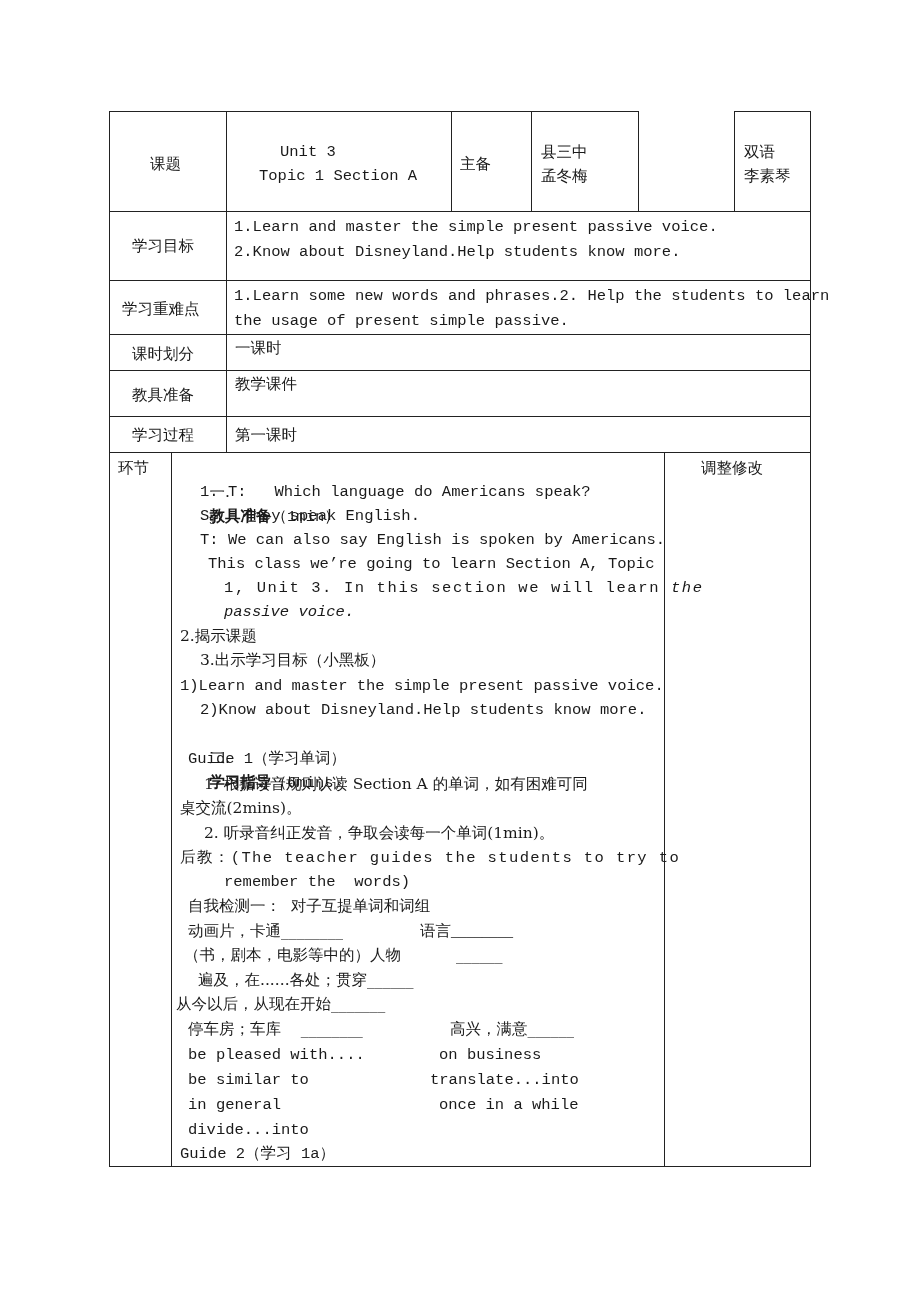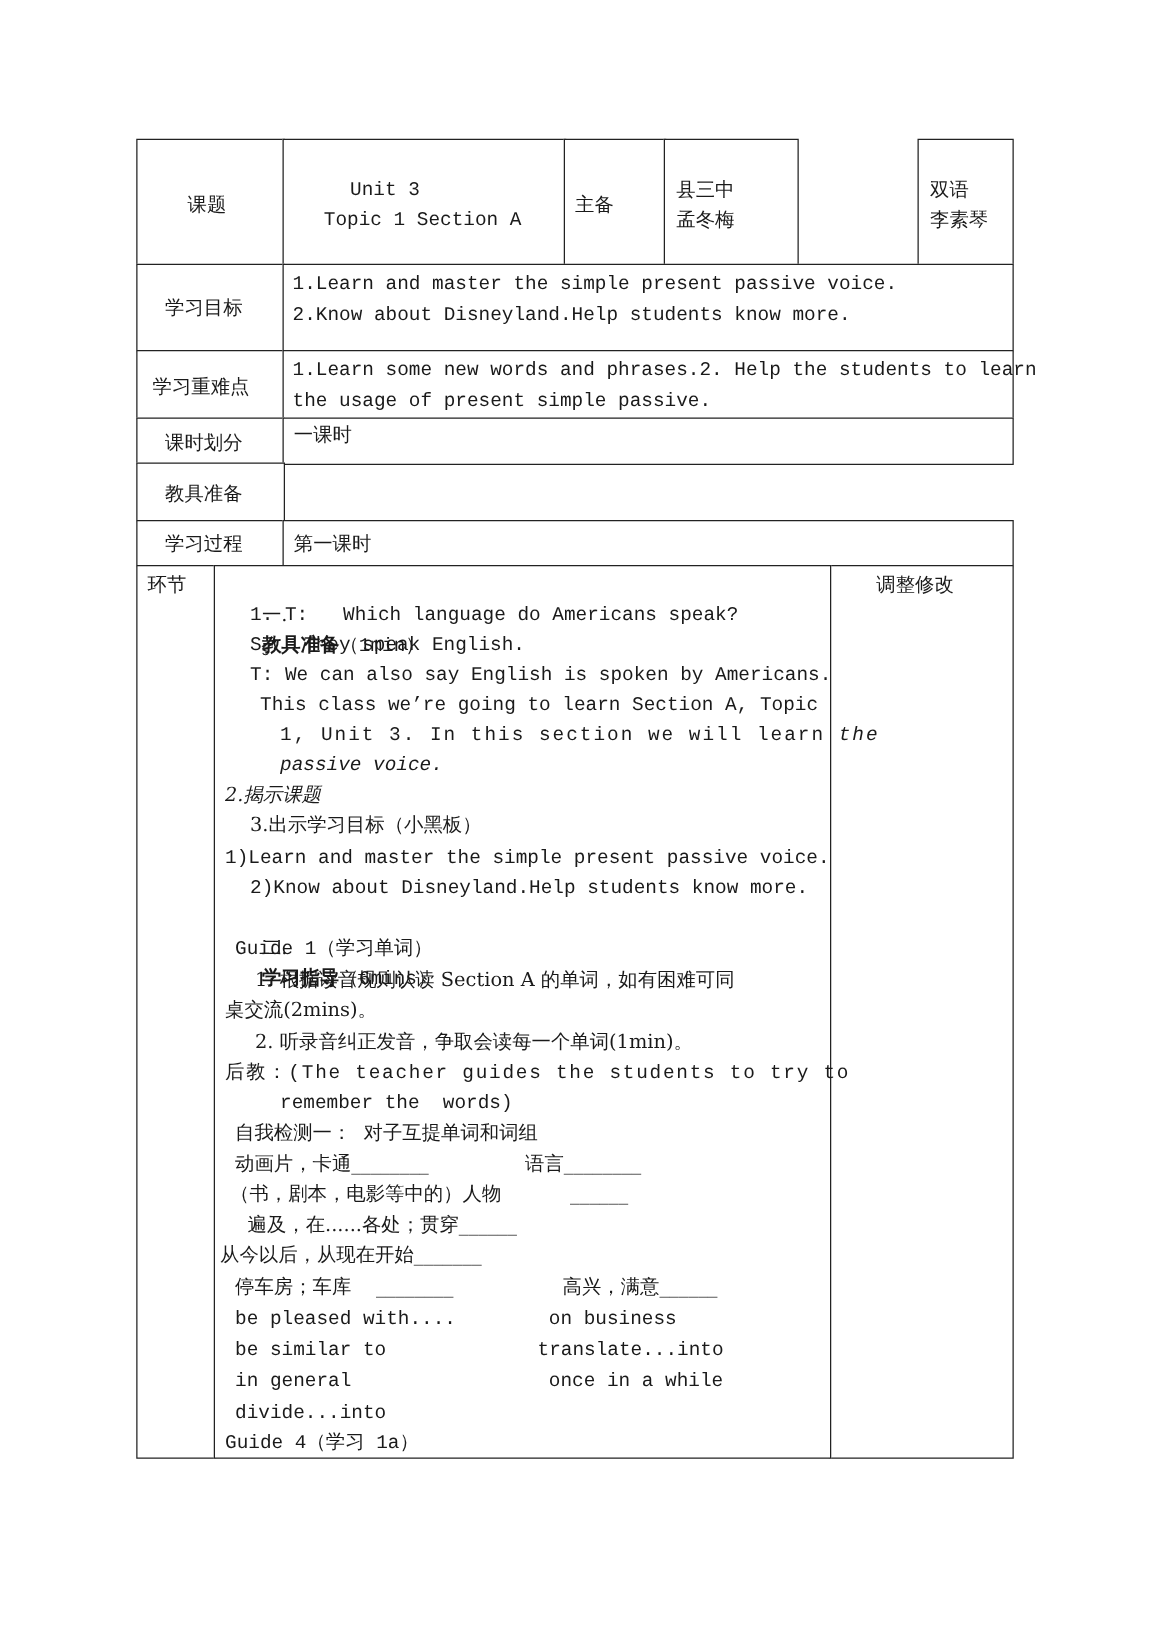--- a/index.html
+++ b/index.html
@@ -55,20 +55,23 @@
   <div class="cell" style="left:109px;top:334px;width:119px;height:38px;">
     <span class="t" style="left:22px;top:7px;">课时划分</span>
   </div>
   <div class="cell" style="left:226px;top:334px;width:585px;height:38px;">
     <span class="t" style="left:8px;top:1px;">一课时</span>
   </div>
 
   <div class="cell" style="left:109px;top:370px;width:119px;height:48px;">
     <span class="t" style="left:22px;top:12px;">教具准备</span>
   </div>
+  <div class="cell" style="left:226px;top:370px;width:585px;height:48px;">
+    <span class="t" style="left:8px;top:1px;">教学课件</span>
+  </div>
 
   <div class="cell" style="left:109px;top:416px;width:119px;height:38px;">
     <span class="t" style="left:22px;top:6px;">学习过程</span>
   </div>
   <div class="cell" style="left:226px;top:416px;width:585px;height:38px;">
     <span class="t" style="left:8px;top:6px;">第一课时</span>
   </div>
 
   <div class="cell" style="left:109px;top:452px;width:64px;height:715px;">
     <span class="t" style="left:8px;top:3px;">环节</span>
@@ -82,50 +85,50 @@
     <span class="t" style="left:8px;top:3px;">
       <span>一.</span>
       <span class="b">教具准备</span><span class="m">（1min）</span>
     </span>
     <span class="t m" style="left:28px;top:27px;">1. T:   Which language do Americans speak?</span>
     <span class="t m" style="left:28px;top:51px;"><span>S</span><sub>S</sub><span>:  They speak English.</span></span>
     <span class="t m" style="left:28px;top:75px;">T: We can also say English is spoken by Americans.</span>
     <span class="t m" style="left:36px;top:99px;">This class we’re going to learn Section A, Topic</span>
     <span class="t m" style="left:52px;top:123px;letter-spacing:1.6px;"><span>1, Unit 3. In this section we will learn </span><span class="i">the</span></span>
     <span class="t m i" style="left:52px;top:147px;">passive voice.</span>
-    <span class="t" style="left:8px;top:171px;font-style:italic;">2.揭示课题</span>
+    <span class="t" style="left:8px;top:171px;">2.揭示课题</span>
     <span class="t" style="left:28px;top:195px;">3.出示学习目标（小黑板）</span>
     <span class="t m" style="left:8px;top:221px;">1)Learn and master the simple present passive voice.</span>
     <span class="t m" style="left:28px;top:245px;">2)Know about Disneyland.Help students know more.</span>
 
     <span class="t" style="left:8px;top:269px;">
       <span>二.</span>
       <span class="b">学习指导</span><span class="m">（6mins）</span>
     </span>
     <span class="t m" style="left:16px;top:294px;">Guide 1（学习单词）</span>
     <span class="t" style="left:32px;top:319px;">1. 根据读音规则认读 Section A 的单词，如有困难可同</span>
     <span class="t" style="left:8px;top:343px;">桌交流(2mins)。</span>
     <span class="t" style="left:32px;top:368px;">2. 听录音纠正发音，争取会读每一个单词(1min)。</span>
     <span class="t m" style="left:8px;top:393px;letter-spacing:1.4px;">后教：(The teacher guides the students to try to</span>
     <span class="t m" style="left:52px;top:417px;">remember the  words)</span>
     <span class="t" style="left:16px;top:441px;">自我检测一：  对子互提单词和词组</span>
 
     <span class="t" style="left:16px;top:466px;">动画片，卡通________</span>
-    <span class="t" style="left:248px;top:466px;">语言________</span>
+    <span class="t" style="left:248px;top:466px;font-family:Liberation Serif, serif;">语言________</span>
     <span class="t" style="left:12px;top:490px;">（书，剧本，电影等中的）人物</span>
     <span class="t" style="left:284px;top:490px;">______</span>
     <span class="t" style="left:26px;top:515px;">遍及，在......各处；贯穿______</span>
     <span class="t" style="left:4px;top:539px;">从今以后，从现在开始_______</span>
     <span class="t" style="left:16px;top:564px;">停车房；车库    ________</span>
     <span class="t" style="left:278px;top:564px;">高兴，满意______</span>
 
     <span class="t m" style="left:16px;top:590px;">be pleased with....</span>
     <span class="t m" style="left:267px;top:590px;">on business</span>
     <span class="t m" style="left:16px;top:615px;">be similar to</span>
     <span class="t m" style="left:258px;top:615px;">translate...into</span>
     <span class="t m" style="left:16px;top:640px;">in general</span>
     <span class="t m" style="left:267px;top:640px;">once in a while</span>
     <span class="t m" style="left:16px;top:665px;">divide...into</span>
 
-    <span class="t m" style="left:8px;top:689px;">Guide 4（学习 1a）</span>
+    <span class="t m" style="left:8px;top:689px;">Guide 2（学习 1a）</span>
   </div>
 
 </div>
 
 </body></html>

